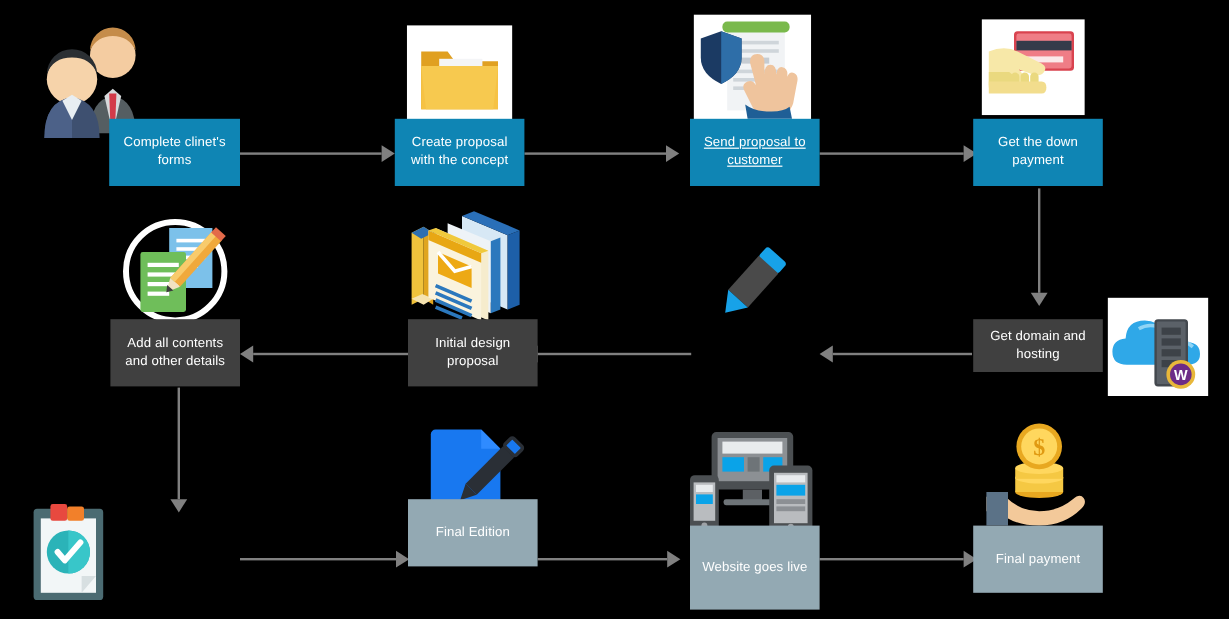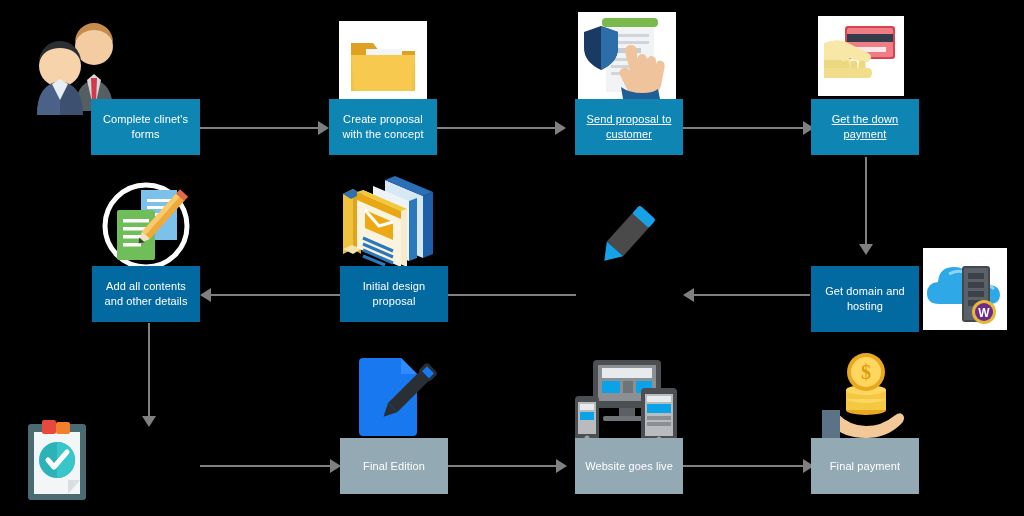--- a/index.html
+++ b/index.html
@@ -26,21 +26,21 @@
     justify-content: center;
     text-align: center;
     color: #ffffff;
     font-size: 11px;
     line-height: 1.35;
     padding: 4px 6px;
     box-sizing: border-box;
     letter-spacing: 0.1px;
   }
   .node.row1 { background: #0f85b4; }
-  .node.row2 { background: #0369a1; }
+  .node.row2 { background: #404040; }
   .node.row3 { background: #93a9b3; }
 
   
   .conn {
     position: absolute;
     background: #808080;
   }
   .conn.h { height: 2px; }
   .conn.v { width: 2px; }
   .arrow {
@@ -318,43 +318,43 @@
   </div>
 
   <div class="node row1" style="left:329px; top:99px;  width:108px; height:56px;">
     <span>Create proposal with the concept</span>
   </div>
 
   <div class="node row1" style="left:575px; top:99px;  width:108px; height:56px;text-decoration:underline;">
     <span>Send proposal to customer</span>
   </div>
 
-  <div class="node row1" style="left:811px; top:99px;  width:108px; height:56px;text-decoration:underline;">
+  <div class="node row1" style="left:811px; top:99px;  width:108px; height:56px;">
     <span>Get the down payment</span>
   </div>
 
-  <div class="node row2" style="left:811px; top:266px; width:108px; height:66px;">
+  <div class="node row2" style="left:811px; top:266px; width:108px; height:44px;">
     <span>Get domain and hosting</span>
   </div>
 
 
   <div class="node row2" style="left:340px; top:266px; width:108px; height:56px;">
     <span>Initial design proposal</span>
   </div>
 
   <div class="node row2" style="left:92px;  top:266px; width:108px; height:56px;">
     <span>Add all contents and other details</span>
   </div>
 
 
-  <div class="node row3" style="left:340px; top:438px; width:108px; height:56px;">
+  <div class="node row3" style="left:340px; top:416px; width:108px; height:56px;">
     <span>Final Edition</span>
   </div>
 
-  <div class="node row3" style="left:575px; top:438px; width:108px; height:56px;">
+  <div class="node row3" style="left:575px; top:438px; width:108px; height:70px;">
     <span>Website goes live</span>
   </div>
 
   <div class="node row3" style="left:811px; top:438px; width:108px; height:56px;">
     <span>Final  payment</span>
   </div>
 
 </div>
 
 </body></html>

